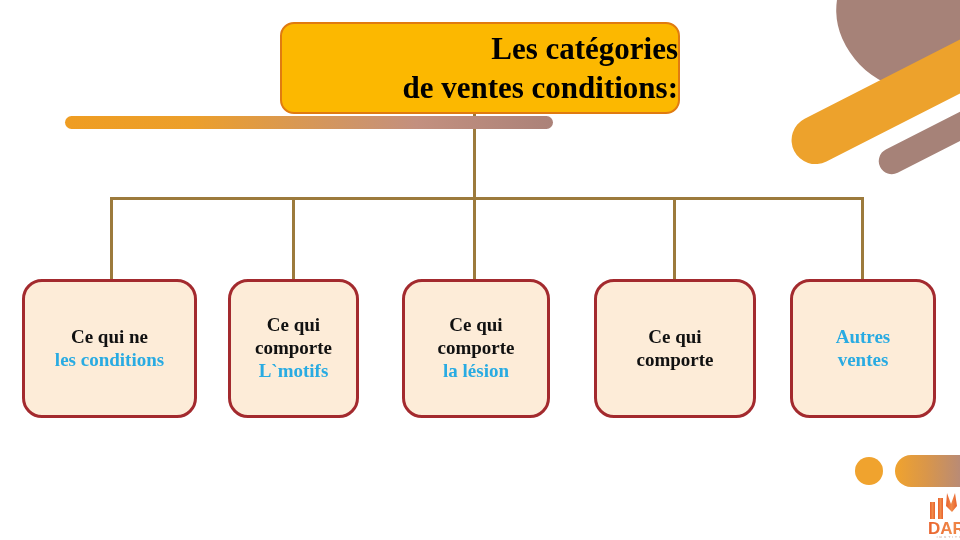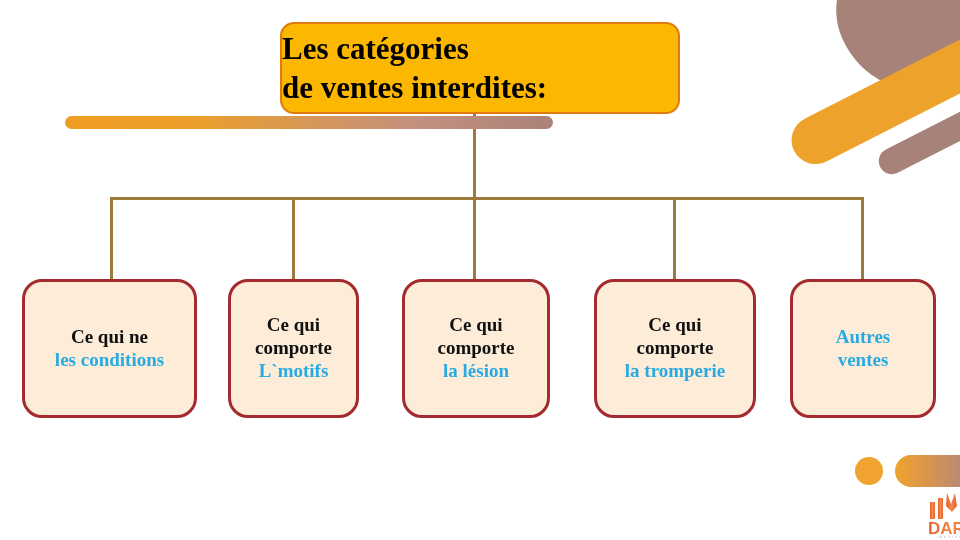--- a/index.html
+++ b/index.html
@@ -119,21 +119,21 @@
     left: 280px;
     top: 22px;
     width: 400px;
     height: 92px;
     box-sizing: border-box;
     background: #fcb800;
     border: 2px solid #e07b10;
     border-radius: 14px;
     display: flex;
     flex-direction: column;
-    align-items: flex-start;
+    align-items: flex-end;
     justify-content: center;
     color: #000000;
     font-weight: bold;
     font-size: 31px;
     line-height: 1.26;
     text-align: center;
     z-index: 5;
   }
   .title-box .line { display: block; white-space: nowrap; }
 
@@ -190,21 +190,21 @@
   <div class="connector conn-drop" style="left:110px;"></div>
   <div class="connector conn-drop" style="left:292px;"></div>
   <div class="connector conn-drop" style="left:473px;"></div>
   <div class="connector conn-drop" style="left:673px;"></div>
   <div class="connector conn-drop" style="left:861px;"></div>
 
   <div class="title-bar"></div>
 
   <div class="title-box">
     <span class="line">Les catégories</span>
-    <span class="line">de ventes interdites:</span>
+    <span class="line">de ventes conditions:</span>
   </div>
 
   <div class="leaf-box" style="left:22px; width:175px;">
     <span class="ln black">Ce qui ne</span>
     <span class="ln cyan">les conditions</span>
   </div>
 
   <div class="leaf-box" style="left:228px; width:131px;">
     <span class="ln black">Ce qui</span>
     <span class="ln black">comporte</span>
@@ -213,21 +213,20 @@
 
   <div class="leaf-box" style="left:402px; width:148px;">
     <span class="ln black">Ce qui</span>
     <span class="ln black">comporte</span>
     <span class="ln cyan">la lésion</span>
   </div>
 
   <div class="leaf-box" style="left:594px; width:162px;">
     <span class="ln black">Ce qui</span>
     <span class="ln black">comporte</span>
-    <span class="ln cyan">la tromperie</span>
   </div>
 
   <div class="leaf-box" style="left:790px; width:146px;">
     <span class="ln cyan">Autres</span>
     <span class="ln cyan">ventes</span>
   </div>
 
   <div class="logo">
     <svg width="62" height="46" viewBox="0 0 62 46" xmlns="http://www.w3.org/2000/svg" aria-hidden="true">
       <defs>

